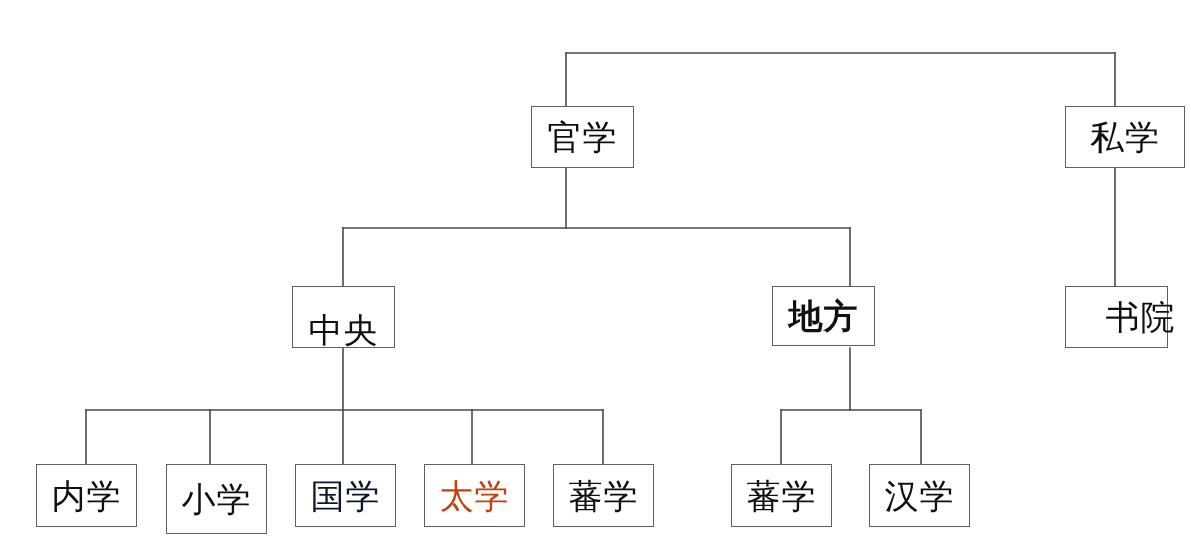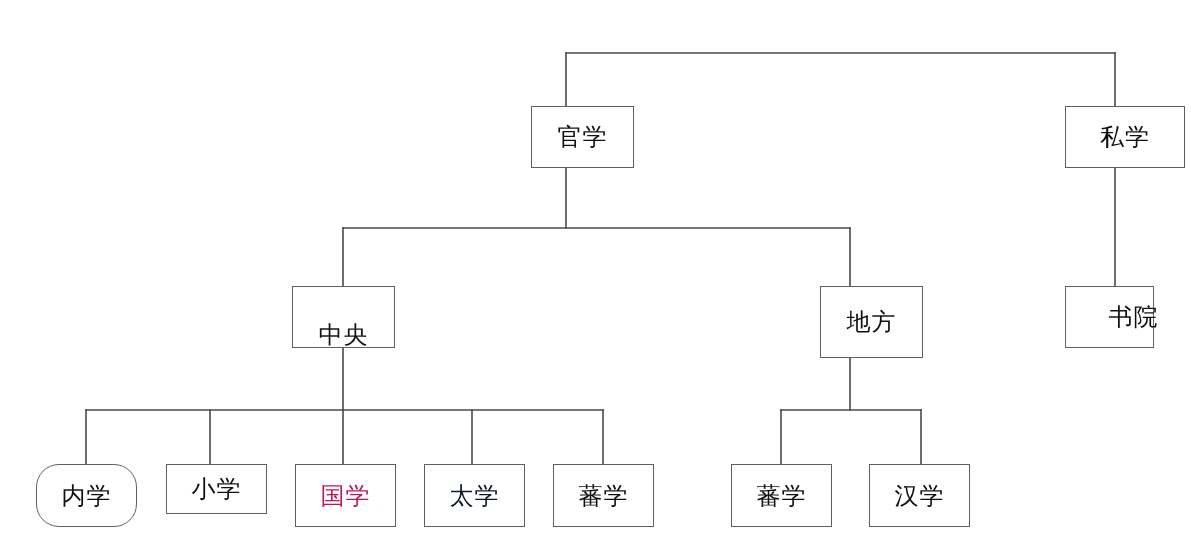--- a/index.html
+++ b/index.html
@@ -29,21 +29,21 @@
     box-sizing: border-box;
     border: 1.6px solid #606060;
     background: #ffffff;
     display: flex;
     align-items: center;
     justify-content: center;
     z-index: 2;
   }
   .node-label {
     font-family: "DejaVu Serif", "Liberation Serif", serif;
-    font-size: 24px;
+    font-size: 34px;
     line-height: 1;
     color: #101010;
     letter-spacing: 1px;
     white-space: nowrap;
     user-select: none;
   }
 </style>
 </head>
 <body>
 
@@ -76,37 +76,37 @@
   <div id="node-layer">
       <div class="node-box" style="left: 531px; top: 106px; width: 103px; height: 62px; border-color: rgb(96, 96, 96);">
         <span class="node-label" style="color: rgb(16, 16, 16);">官学</span>
       </div>
       <div class="node-box" style="left: 1065px; top: 106px; width: 120px; height: 62px; border-color: rgb(96, 96, 96);">
         <span class="node-label" style="color: rgb(16, 16, 16);">私学</span>
       </div>
       <div class="node-box" style="left: 292px; top: 286px; width: 103px; height: 62px; border-color: rgb(96, 96, 96); align-items: flex-end;">
         <span class="node-label" style="color: rgb(16, 16, 16);">中央</span>
       </div>
-      <div class="node-box" style="left: 820px; top: 286px; width: 103px; height: 72px; border-color: rgb(96, 96, 96);">
+      <div class="node-box" style="left: 772px; top: 286px; width: 103px; height: 60px; border-color: rgb(96, 96, 96); font-weight: bold;">
         <span class="node-label" style="color: rgb(16, 16, 16);">地方</span>
       </div>
-      <div class="node-box" style="left: 1065px; top: 286px; width: 89px; height: 62px; border-color: rgb(96, 96, 96); padding-left: 48px;">
+      <div class="node-box" style="left: 1065px; top: 286px; width: 103px; height: 62px; border-color: rgb(96, 96, 96); padding-left: 48px;">
         <span class="node-label" style="color: rgb(16, 16, 16);">书院</span>
       </div>
-      <div class="node-box" style="left: 36px; top: 464px; width: 101px; height: 63px; border-color: rgb(96, 96, 96); border-radius: 23px;">
+      <div class="node-box" style="left: 36px; top: 464px; width: 101px; height: 63px; border-color: rgb(96, 96, 96);">
         <span class="node-label" style="color: rgb(16, 16, 16);">内学</span>
       </div>
-      <div class="node-box" style="left: 166px; top: 464px; width: 101px; height: 50px; border-color: rgb(96, 96, 96);">
+      <div class="node-box" style="left: 166px; top: 464px; width: 101px; height: 70px; border-color: rgb(96, 96, 96);">
         <span class="node-label" style="color: rgb(16, 16, 16);">小学</span>
       </div>
       <div class="node-box" style="left: 295px; top: 464px; width: 101px; height: 63px; border-color: rgb(96, 96, 96);">
-        <span class="node-label" style="color: #be185d;">国学</span>
+        <span class="node-label" style="color: #0f172a;">国学</span>
       </div>
       <div class="node-box" style="left: 424px; top: 464px; width: 101px; height: 63px; border-color: rgb(96, 96, 96);">
-        <span class="node-label" style="color: #0f172a;">太学</span>
+        <span class="node-label" style="color: #c2410c;">太学</span>
       </div>
       <div class="node-box" style="left: 553px; top: 464px; width: 101px; height: 63px; border-color: rgb(96, 96, 96);">
         <span class="node-label" style="color: rgb(16, 16, 16);">蕃学</span>
       </div>
       <div class="node-box" style="left: 731px; top: 464px; width: 101px; height: 63px; border-color: rgb(96, 96, 96);">
         <span class="node-label" style="color: rgb(16, 16, 16);">蕃学</span>
       </div>
       <div class="node-box" style="left: 869px; top: 464px; width: 101px; height: 63px; border-color: rgb(96, 96, 96); align-items: center;">
         <span class="node-label" style="color: rgb(16, 16, 16);">汉学</span>
       </div>

